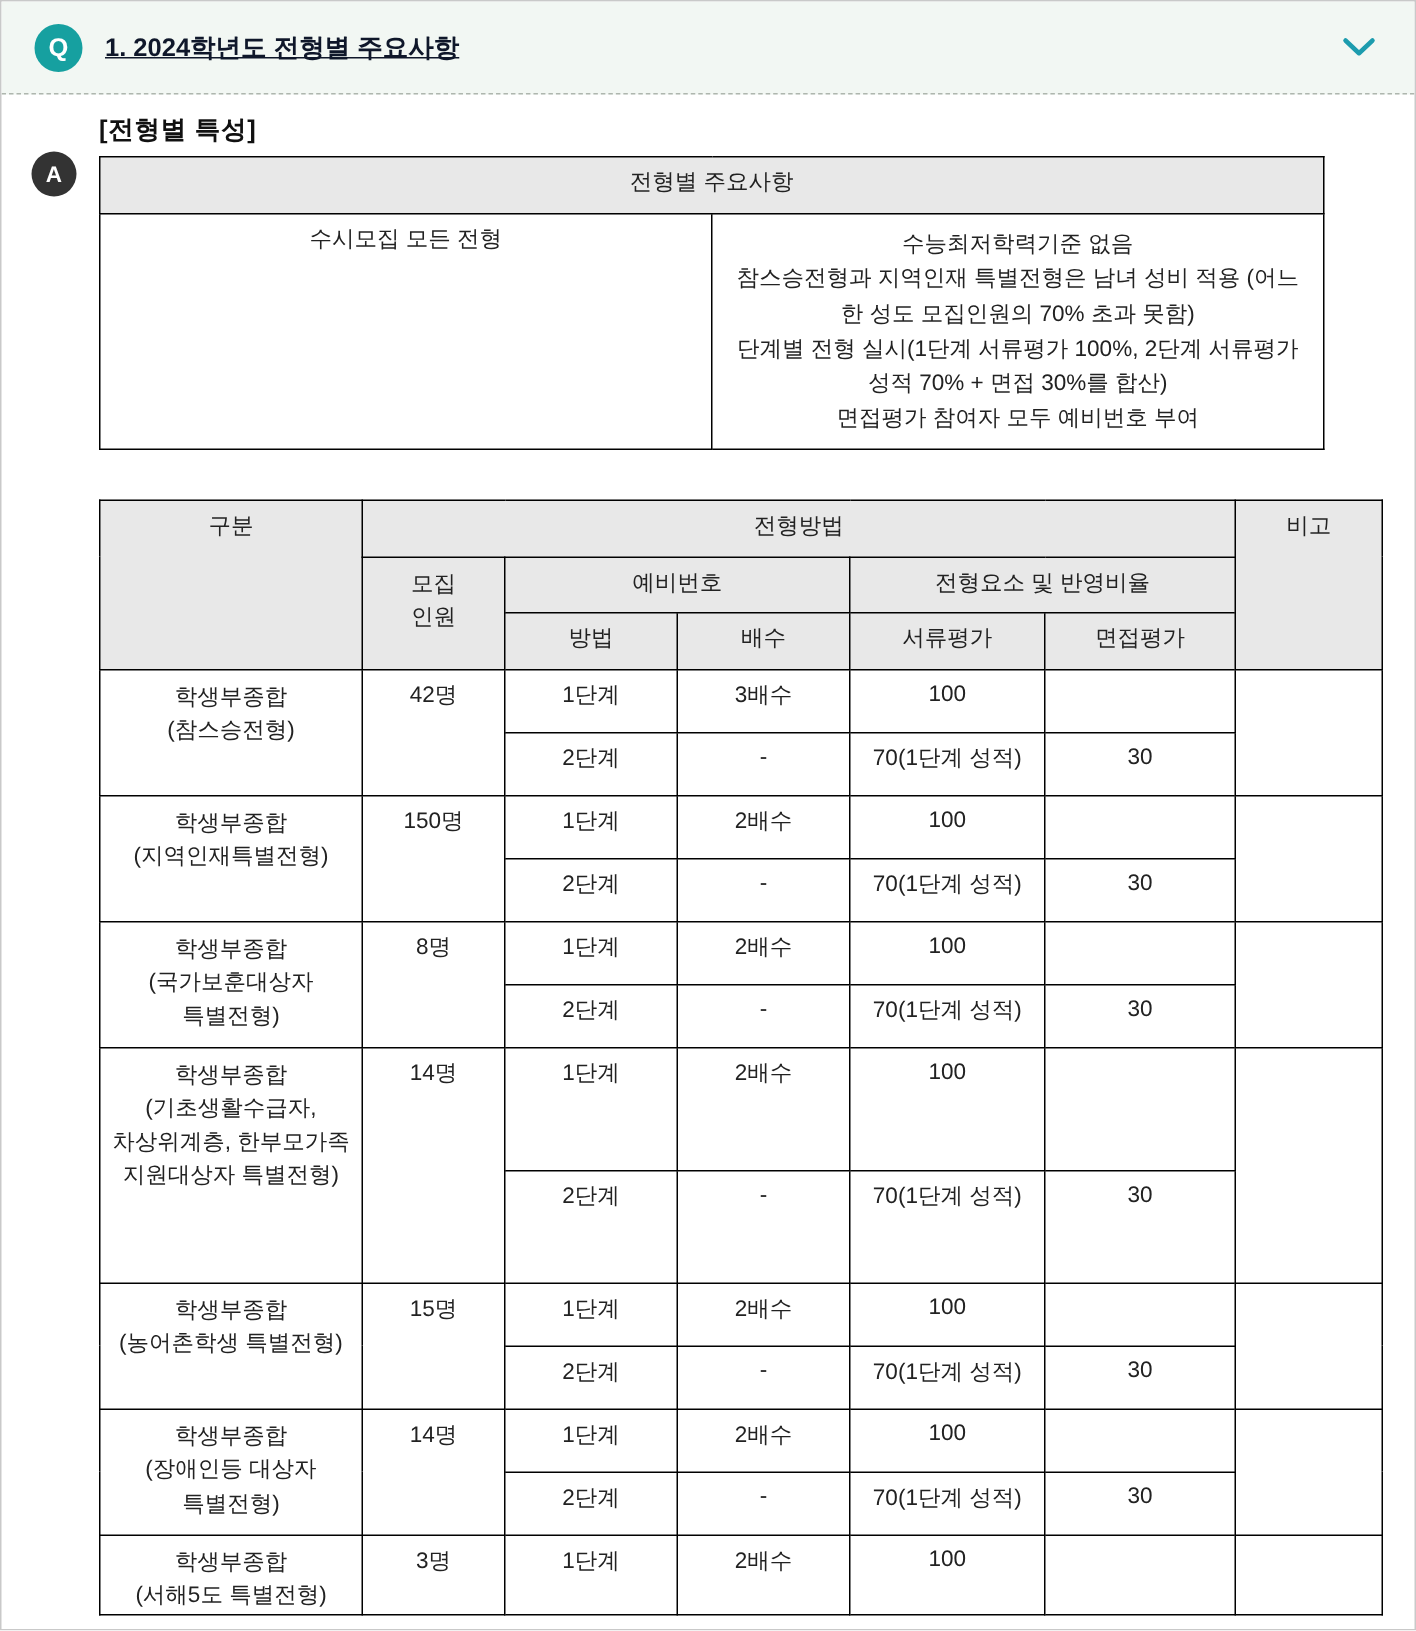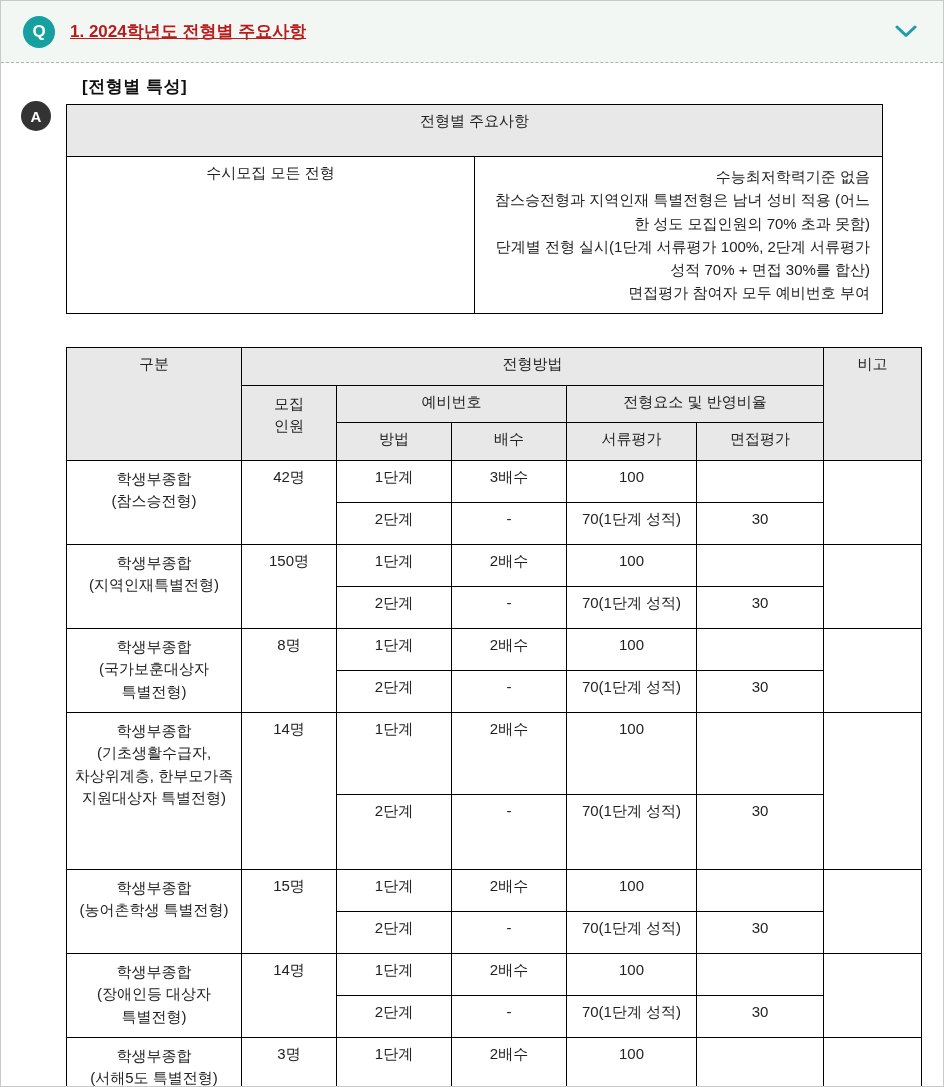--- a/index.html
+++ b/index.html
@@ -6,42 +6,42 @@
   html,body { background:#fff; }
   body { width:944px; height:1087px; font-family:"Liberation Sans","DejaVu Sans",sans-serif; }
   .page { width:944px; height:1087px; border:1px solid #c9c9c9; background:#fff; overflow:hidden; }
 
   
   .qa-header { height:62px; background:#f2f7f3; display:flex; align-items:center;
                padding:0 22px; border-bottom:1px dashed #aeb6ae; }
   .q-badge { width:32px; height:32px; border-radius:50%; background:#16a0a0; color:#fff;
              font-weight:bold; font-size:17px; display:flex; align-items:center; justify-content:center;
              flex:0 0 32px; margin-right:15px; }
-  .q-title { font-size:17px; font-weight:bold; color:#b91c1c; text-decoration:underline; cursor:pointer; }
+  .q-title { font-size:17px; font-weight:bold; color:#0f172a; text-decoration:underline; cursor:pointer; }
   .chevron { margin-left:auto; display:flex; align-items:center; cursor:pointer; padding:4px; }
 
   
   .qa-body { position:relative; padding:12px 24px 0 65px; }
   .a-badge { position:absolute; left:20px; top:38px; width:30px; height:30px; border-radius:50%;
              background:#333333; color:#fff; font-weight:bold; font-size:15px;
              display:flex; align-items:center; justify-content:center; }
-  h3.sec { font-size:17px; font-weight:bold; color:#111; margin:0 0 6px 16px; letter-spacing:0.5px; }
+  h3.sec { font-size:17px; font-weight:bold; color:#111; margin:0 0 6px 0; letter-spacing:0.5px; }
 
   table { border-collapse:collapse; table-layout:fixed; }
   th, td { border:1px solid #000; font-size:15px; font-weight:normal; color:#222;
            vertical-align:top; text-align:center; padding-top:7px; }
   .ghead { background:#e8e8e8; }
   .pre { white-space:pre-line; line-height:1.5; }
 
   
   .t1 { width:817px; margin-bottom:33px; }
   .t1 .c1 { width:172px; }
-  .t1 .hrow { height:52px; }
+  .t1 .hrow { height:38px; }
   .t1 .drow { height:110px;margin-top:36px; }
-  .t1 .detail { text-align:right; padding:8px 12px; line-height:1.55; }
+  .t1 .detail { text-align:center; padding:8px 12px; line-height:1.55; }
 
   
   .t2 { width:855px; margin-bottom:4px; }
   tr.r38 { height:38px; } tr.r37 { height:37px; }
   tr.r42 { height:42px; } tr.r82 { height:82px; }
   tr.r75 { height:75px; }
 </style>
 </head>
 <body>
 

